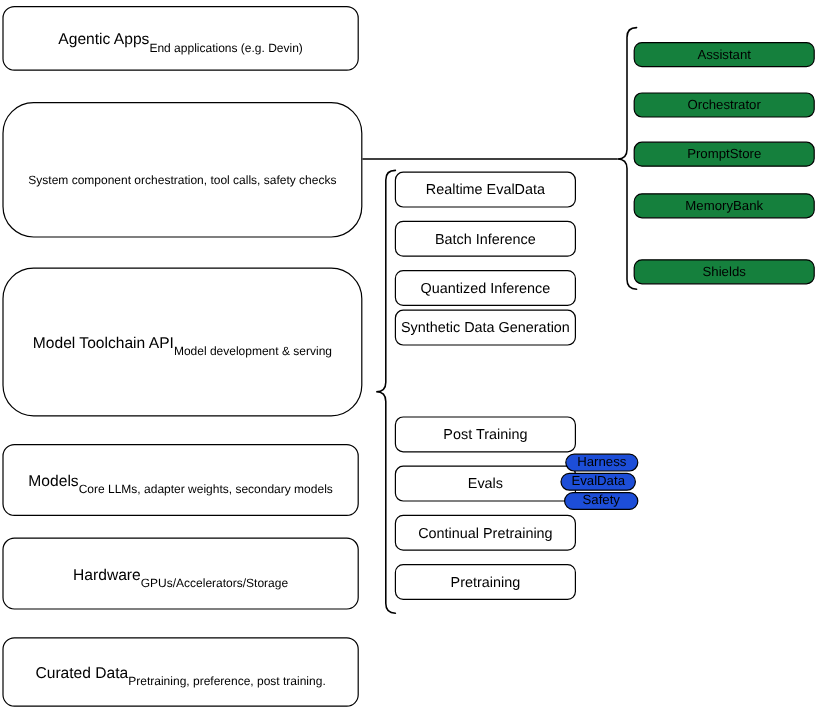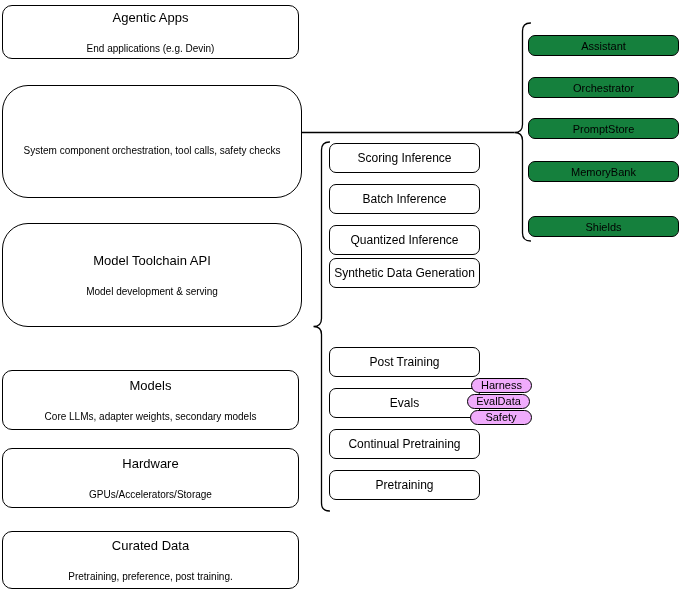--- a/index.html
+++ b/index.html
@@ -11,21 +11,20 @@
     font-family: "Liberation Sans", sans-serif;
     color: #000000;
     overflow: hidden;
   }
   .canvas * { box-sizing: border-box; }
   .node {
     position: absolute;
     background: #ffffff;
     border: 1px solid #000000;
     display: flex;
-    flex-direction: column;
     align-items: center;
     justify-content: center;
     text-align: center;
   }
   .node .title { font-size: 13px; line-height: 15px; }
   .node .sub   { font-size: 10px; line-height: 12px; margin-top: 18px; }
   .layer-sm { border-radius: 10px; }
   .layer-lg { border-radius: 26px; }
   .mid-item {
     position: absolute;
@@ -51,21 +50,21 @@
     border-radius: 7px;
     display: flex;
     align-items: center;
     justify-content: center;
     font-size: 11px;
     text-align: center;
   }
   .tag {
     position: absolute;
     height: 15px;
-    background: #f0abfc;
+    background: #1d4ed8;
     border: 1px solid #000000;
     border-radius: 999px;
     display: flex;
     align-items: flex-end;
     justify-content: center;
     font-size: 11px;
     line-height: 13px;
     z-index: 5;
   }
   .wires {
@@ -92,42 +91,42 @@
 
   <div class="node layer-sm" style="left:2px; top:5px; width:297px; height:54px;">
     <div class="title">Agentic Apps</div>
     <div class="sub">End applications (e.g. Devin)</div>
   </div>
 
   <div class="node layer-lg" style="left:2px; top:85px; width:300px; height:113px;">
     <div class="sub">System component orchestration, tool calls, safety checks</div>
   </div>
 
-  <div class="node layer-lg" style="left:2px; top:223px; width:300px; height:104px;">
+  <div class="node layer-lg" style="left:2px; top:223px; width:300px; height:124px;">
     <div class="title">Model Toolchain API</div>
     <div class="sub">Model development &amp; serving</div>
   </div>
 
   <div class="node layer-sm" style="left:2px; top:370px; width:297px; height:60px;">
     <div class="title">Models</div>
     <div class="sub">Core LLMs, adapter weights, secondary models</div>
   </div>
 
   <div class="node layer-sm" style="left:2px; top:448px; width:297px; height:60px;">
     <div class="title">Hardware</div>
     <div class="sub">GPUs/Accelerators/Storage</div>
   </div>
 
   <div class="node layer-sm" style="left:2px; top:531px; width:297px; height:58px;">
     <div class="title">Curated Data</div>
     <div class="sub">Pretraining, preference, post training.</div>
   </div>
 
   <div class="mid-item" style="top:143px;">
-    <span>Scoring Inference</span>
+    <span>Realtime EvalData</span>
   </div>
   <div class="mid-item" style="top:184px;">
     <span>Batch Inference</span>
   </div>
   <div class="mid-item" style="top:225px;">
     <span>Quantized Inference</span>
   </div>
   <div class="mid-item" style="top:258px;">
     <span>Synthetic Data Generation</span>
   </div>

